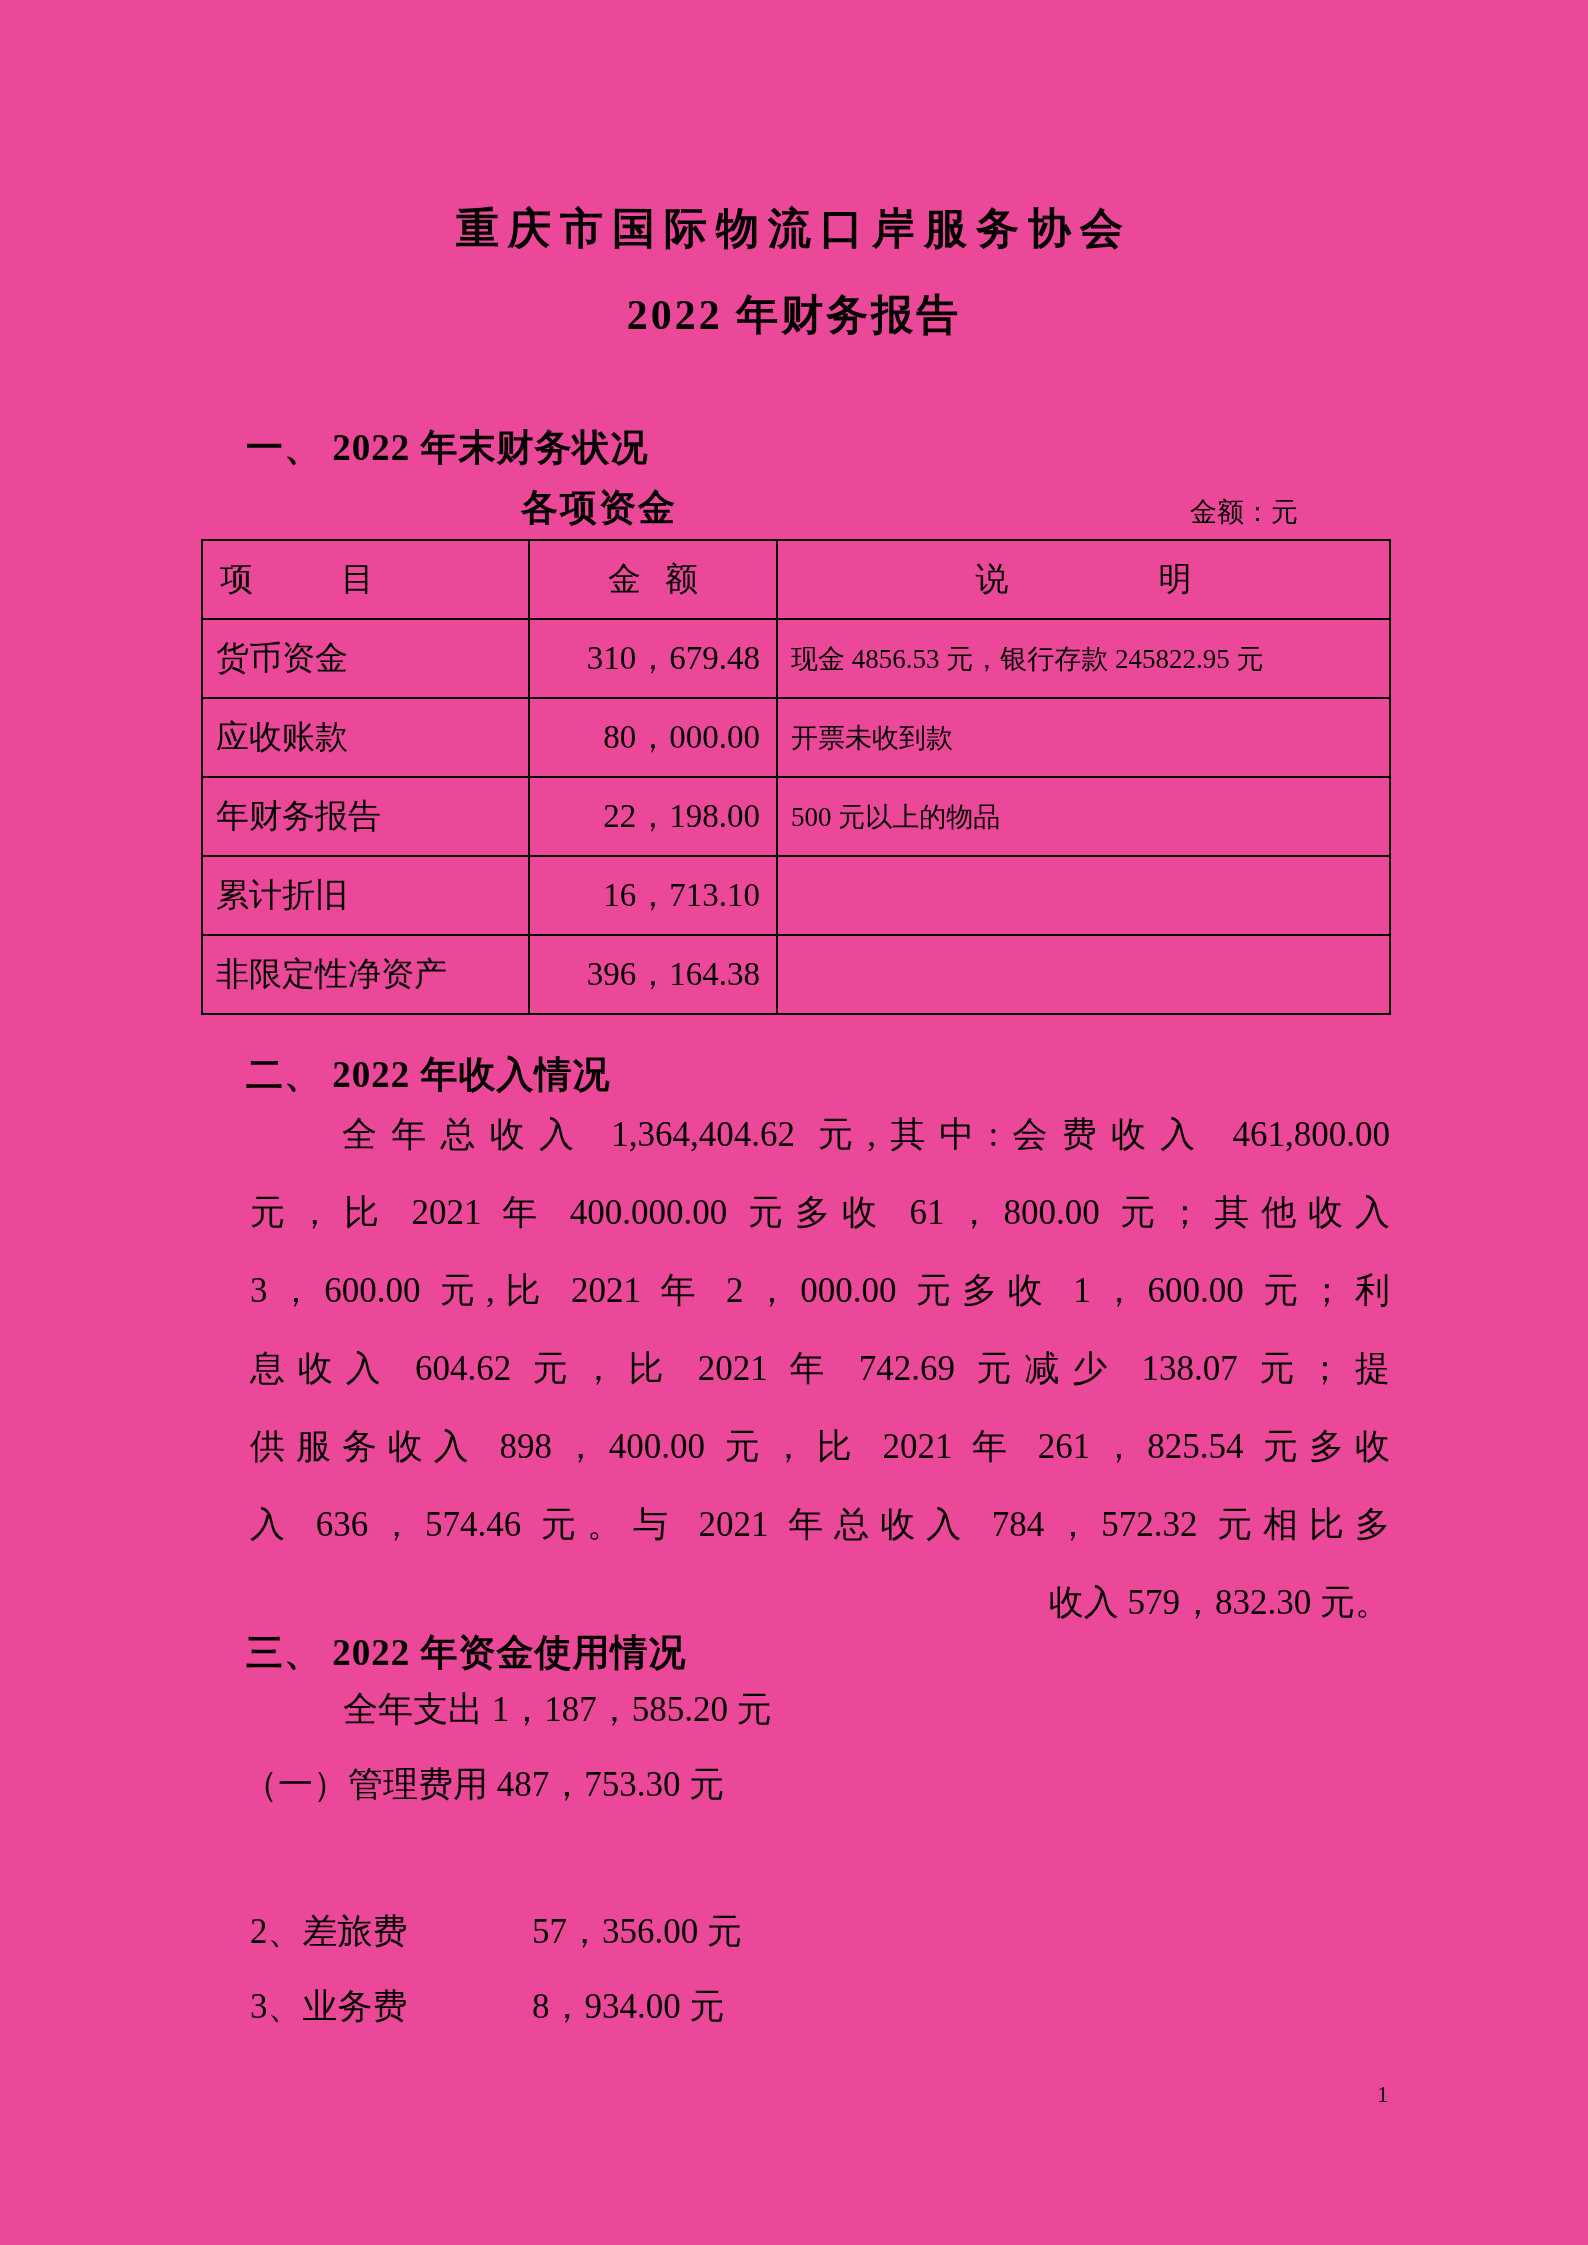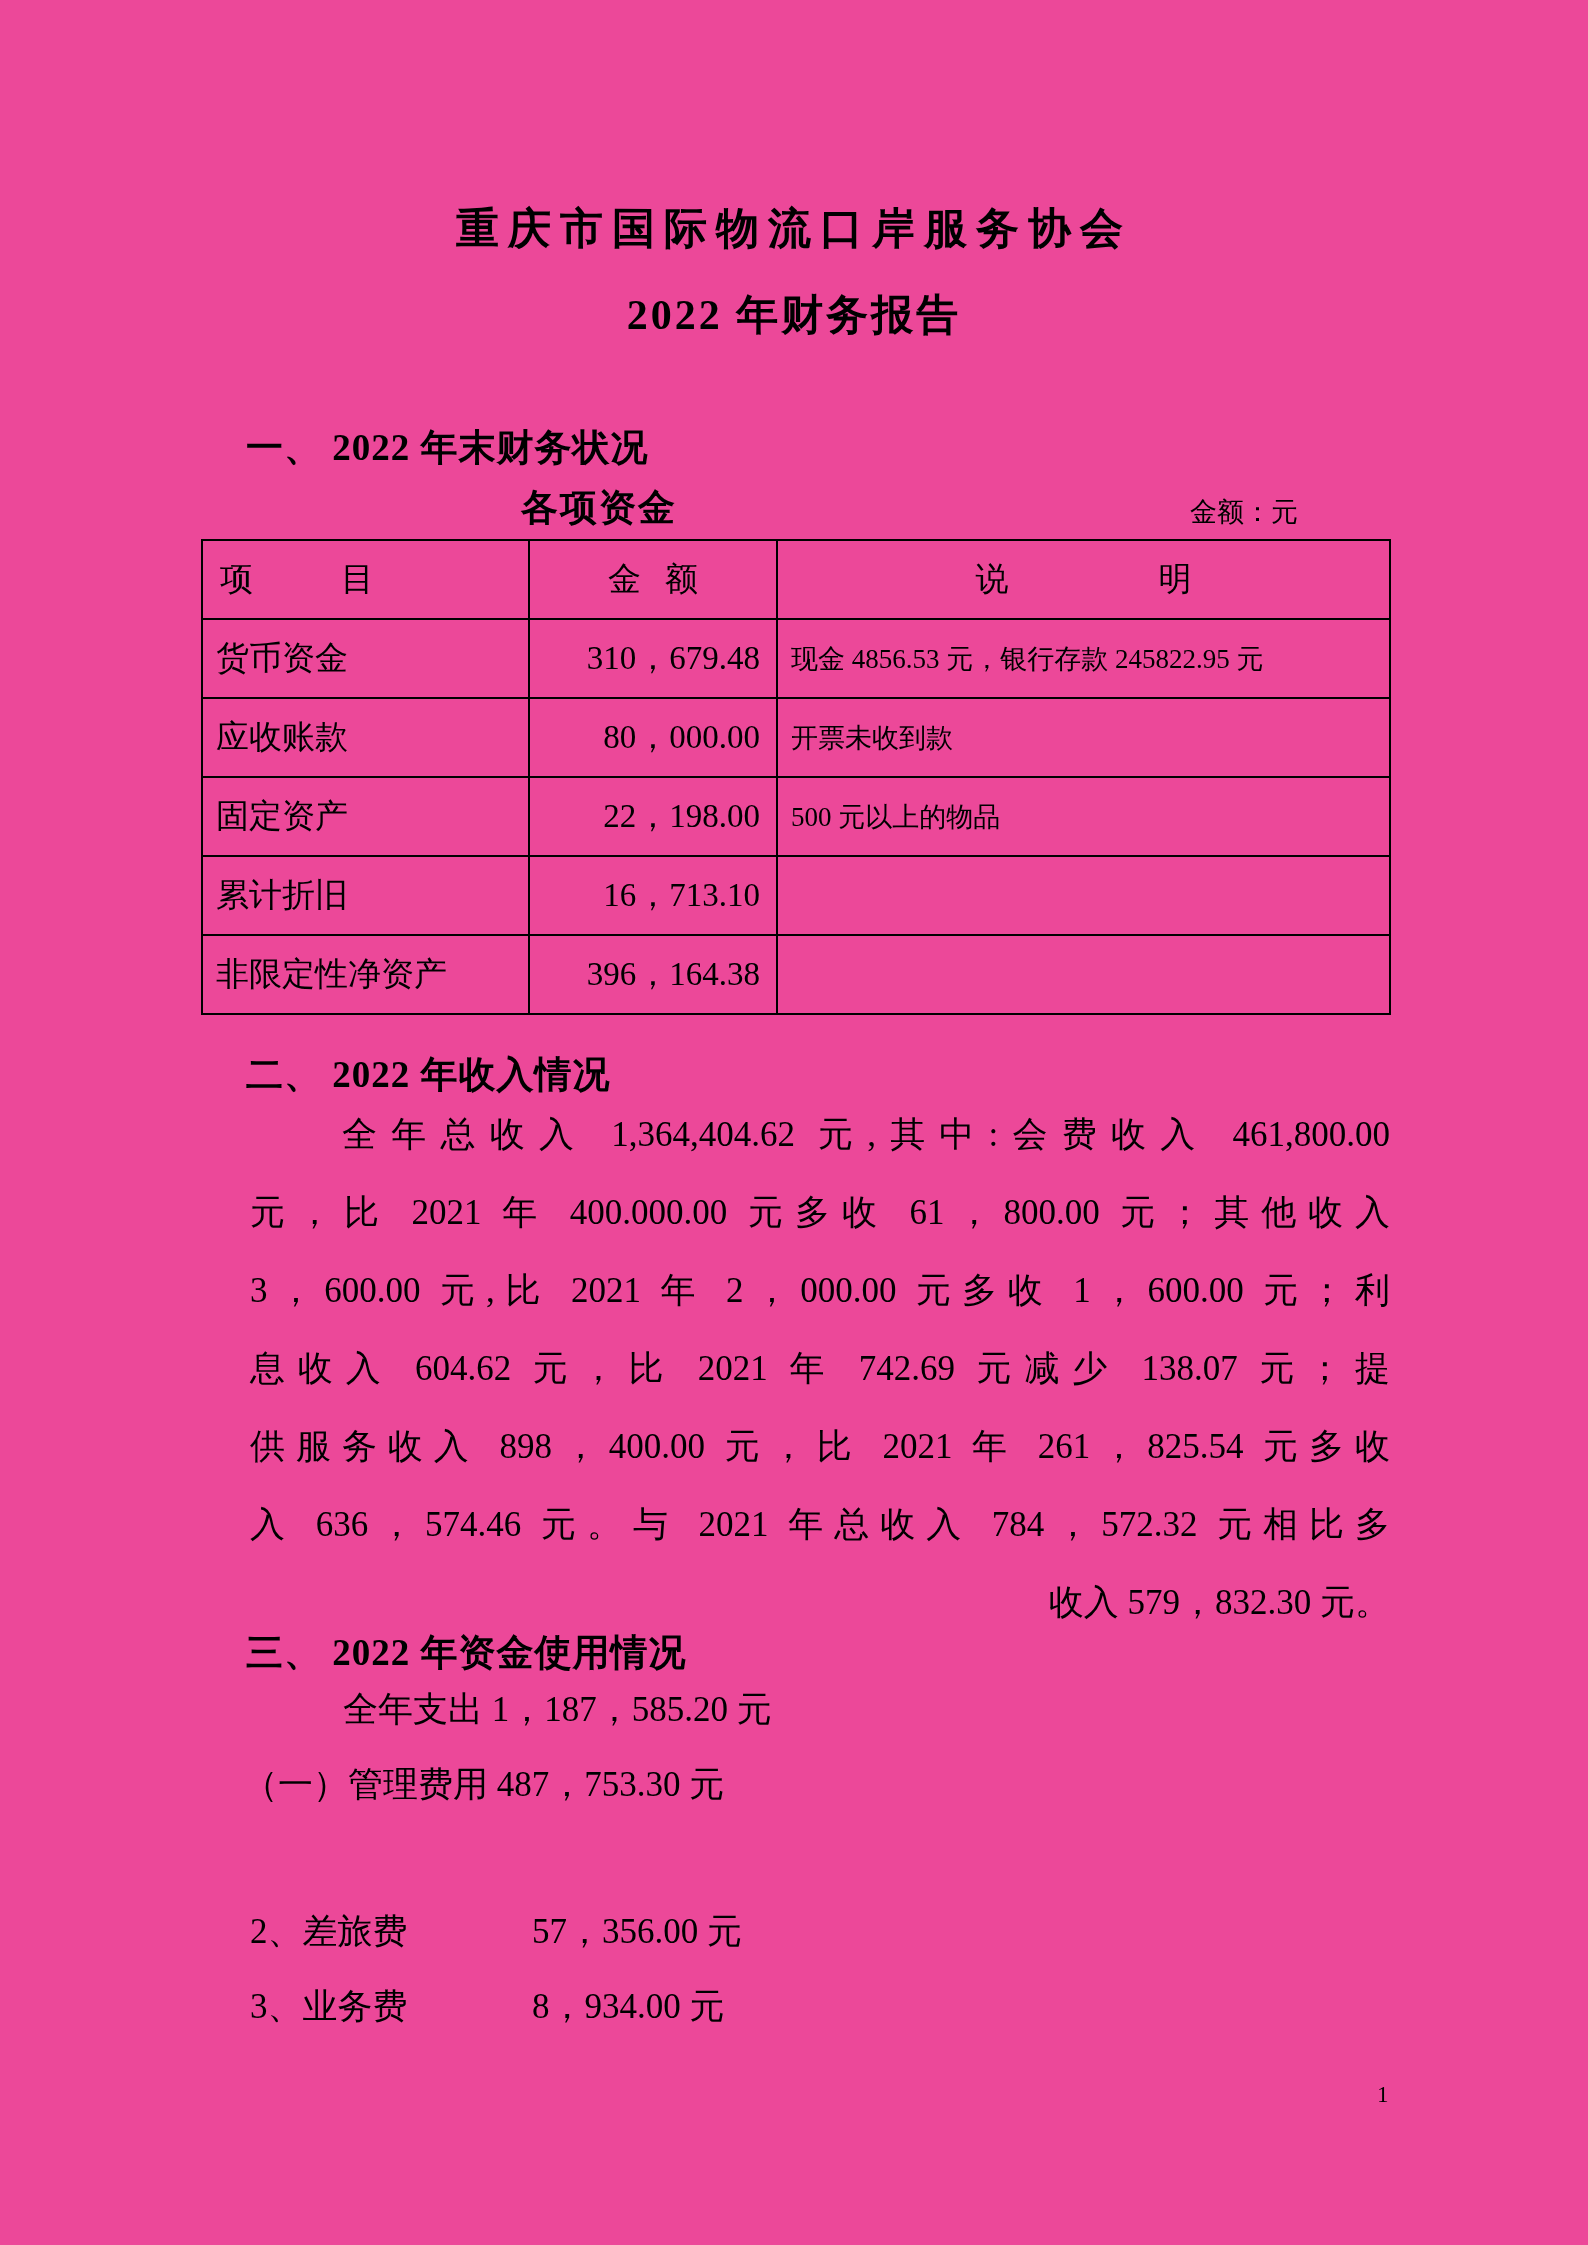--- a/index.html
+++ b/index.html
@@ -123,21 +123,21 @@
         <td class="c-item">货币资金</td>
         <td class="c-amount">310，679.48</td>
         <td class="c-note">现金 4856.53 元，银行存款 245822.95 元</td>
       </tr>
       <tr>
         <td class="c-item">应收账款</td>
         <td class="c-amount">80，000.00</td>
         <td class="c-note">开票未收到款</td>
       </tr>
       <tr>
-        <td class="c-item">固定资产</td>
+        <td class="c-item">年财务报告</td>
         <td class="c-amount">22，198.00</td>
         <td class="c-note">500 元以上的物品</td>
       </tr>
       <tr>
         <td class="c-item">累计折旧</td>
         <td class="c-amount">16，713.10</td>
         <td class="c-note"></td>
       </tr>
       <tr>
         <td class="c-item">非限定性净资产</td>

